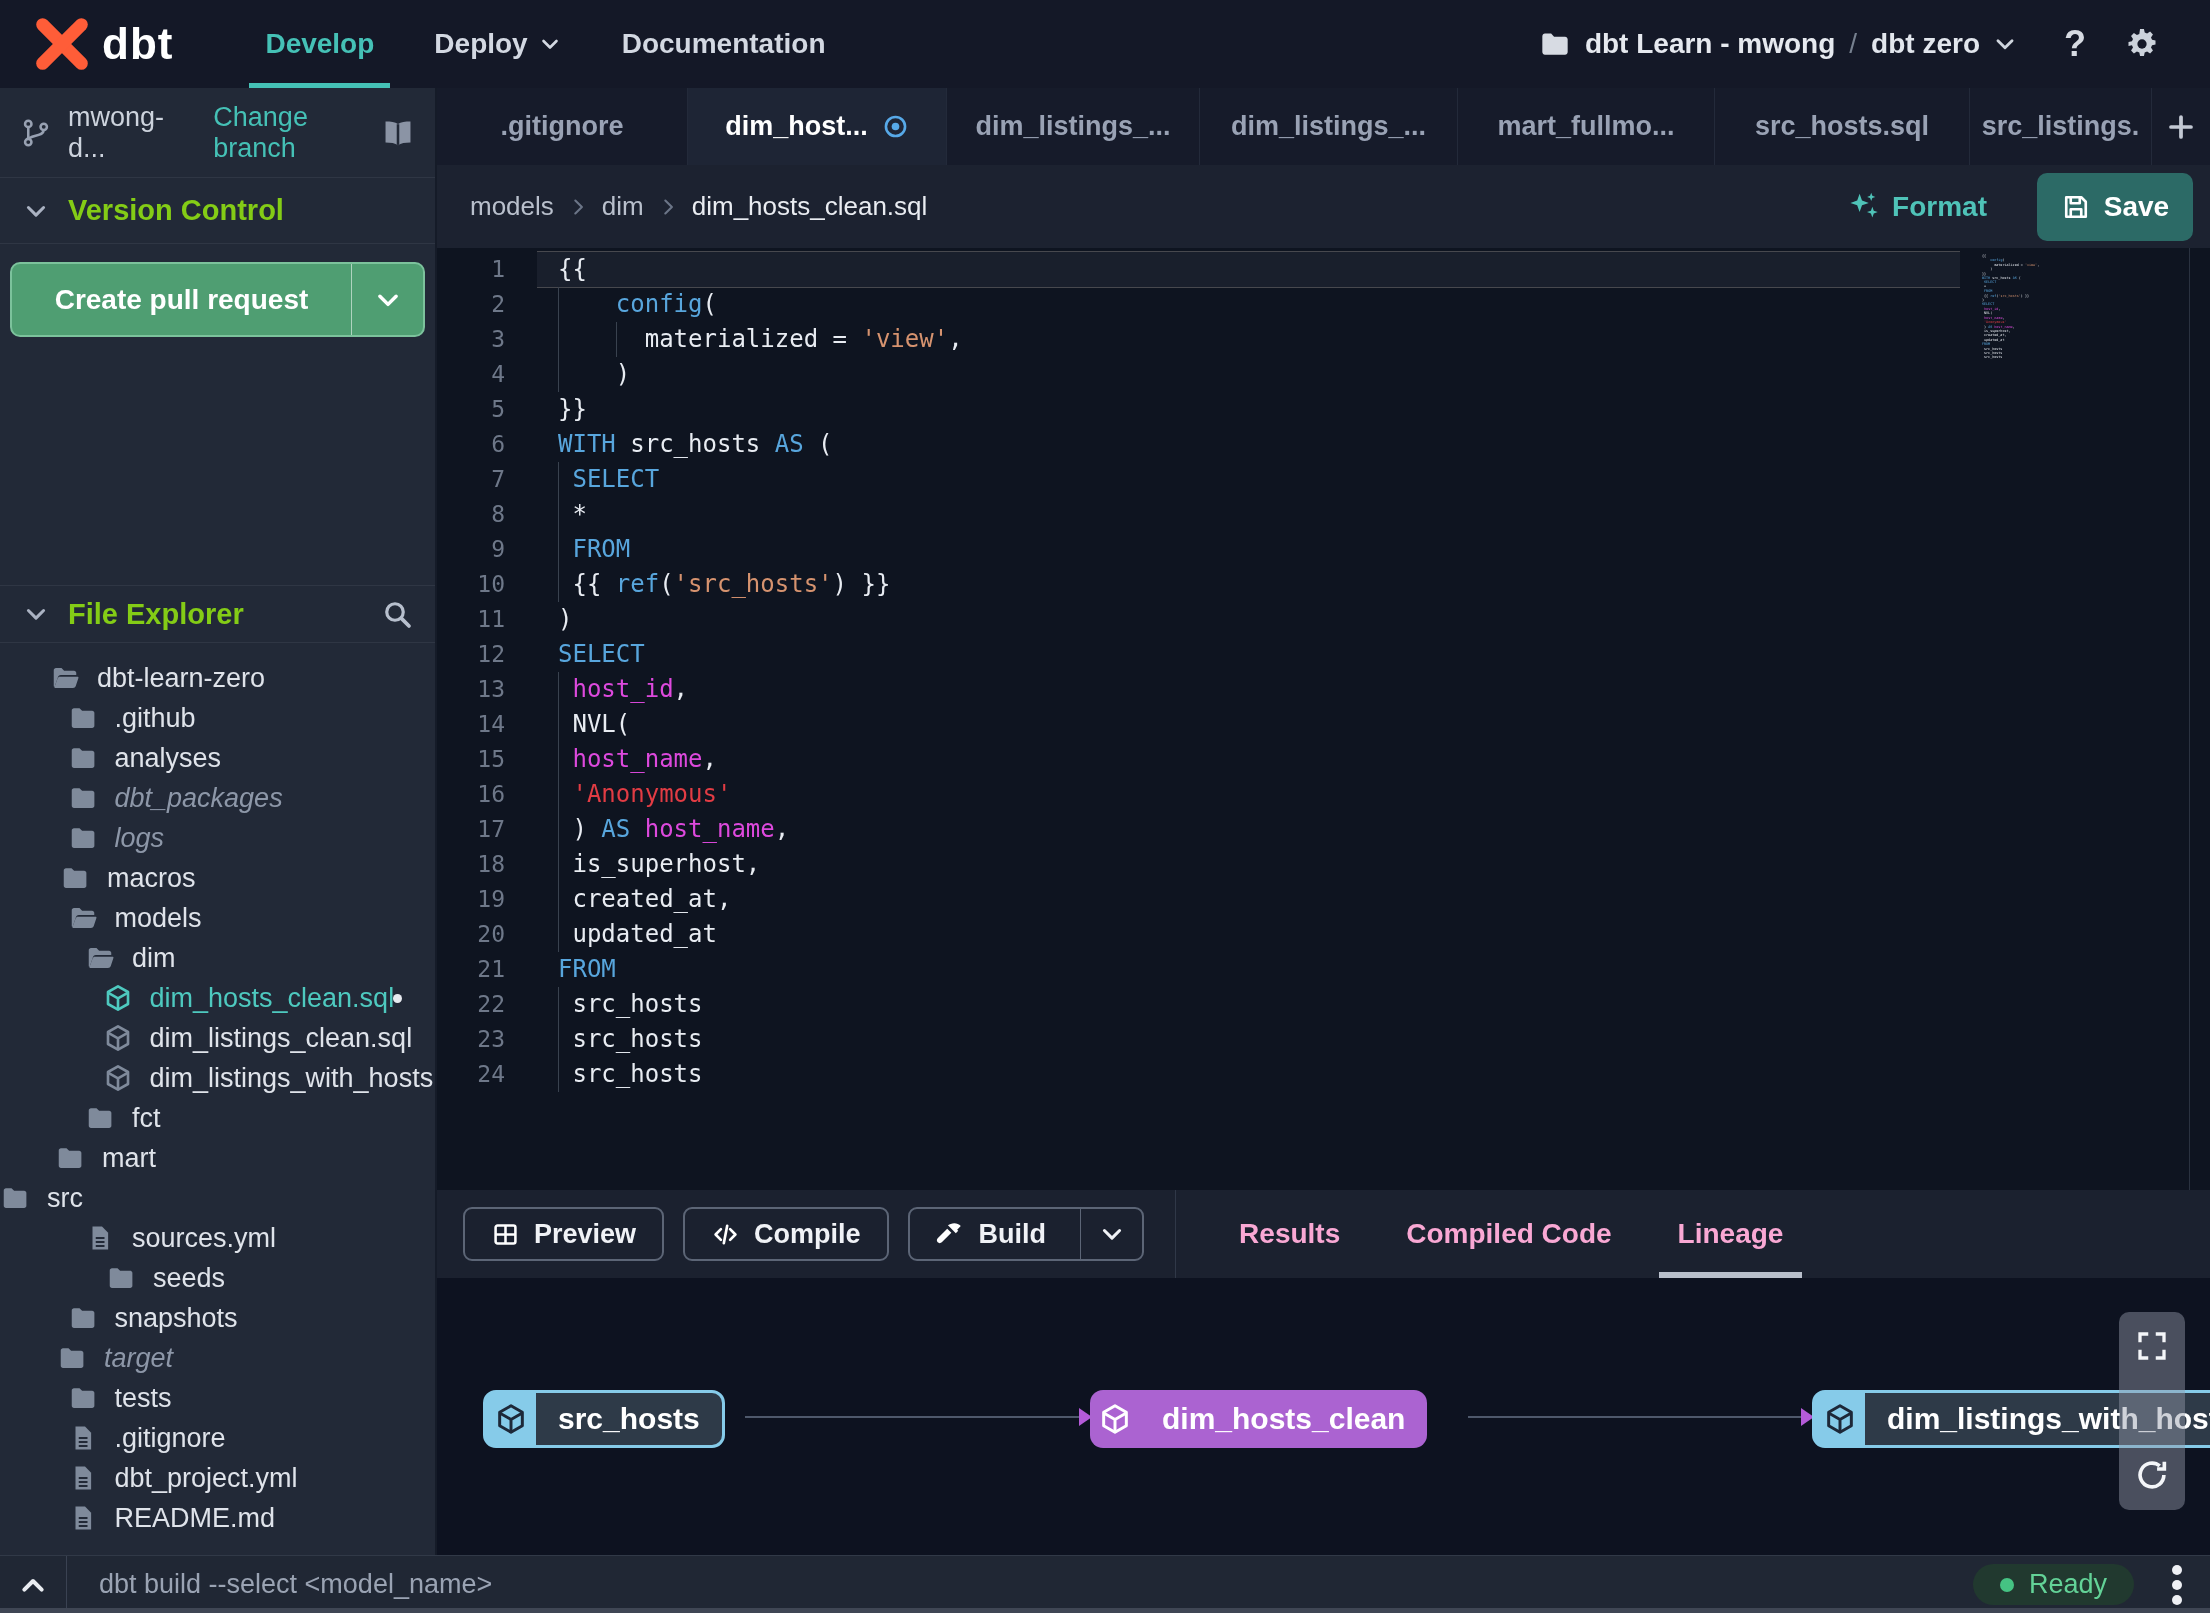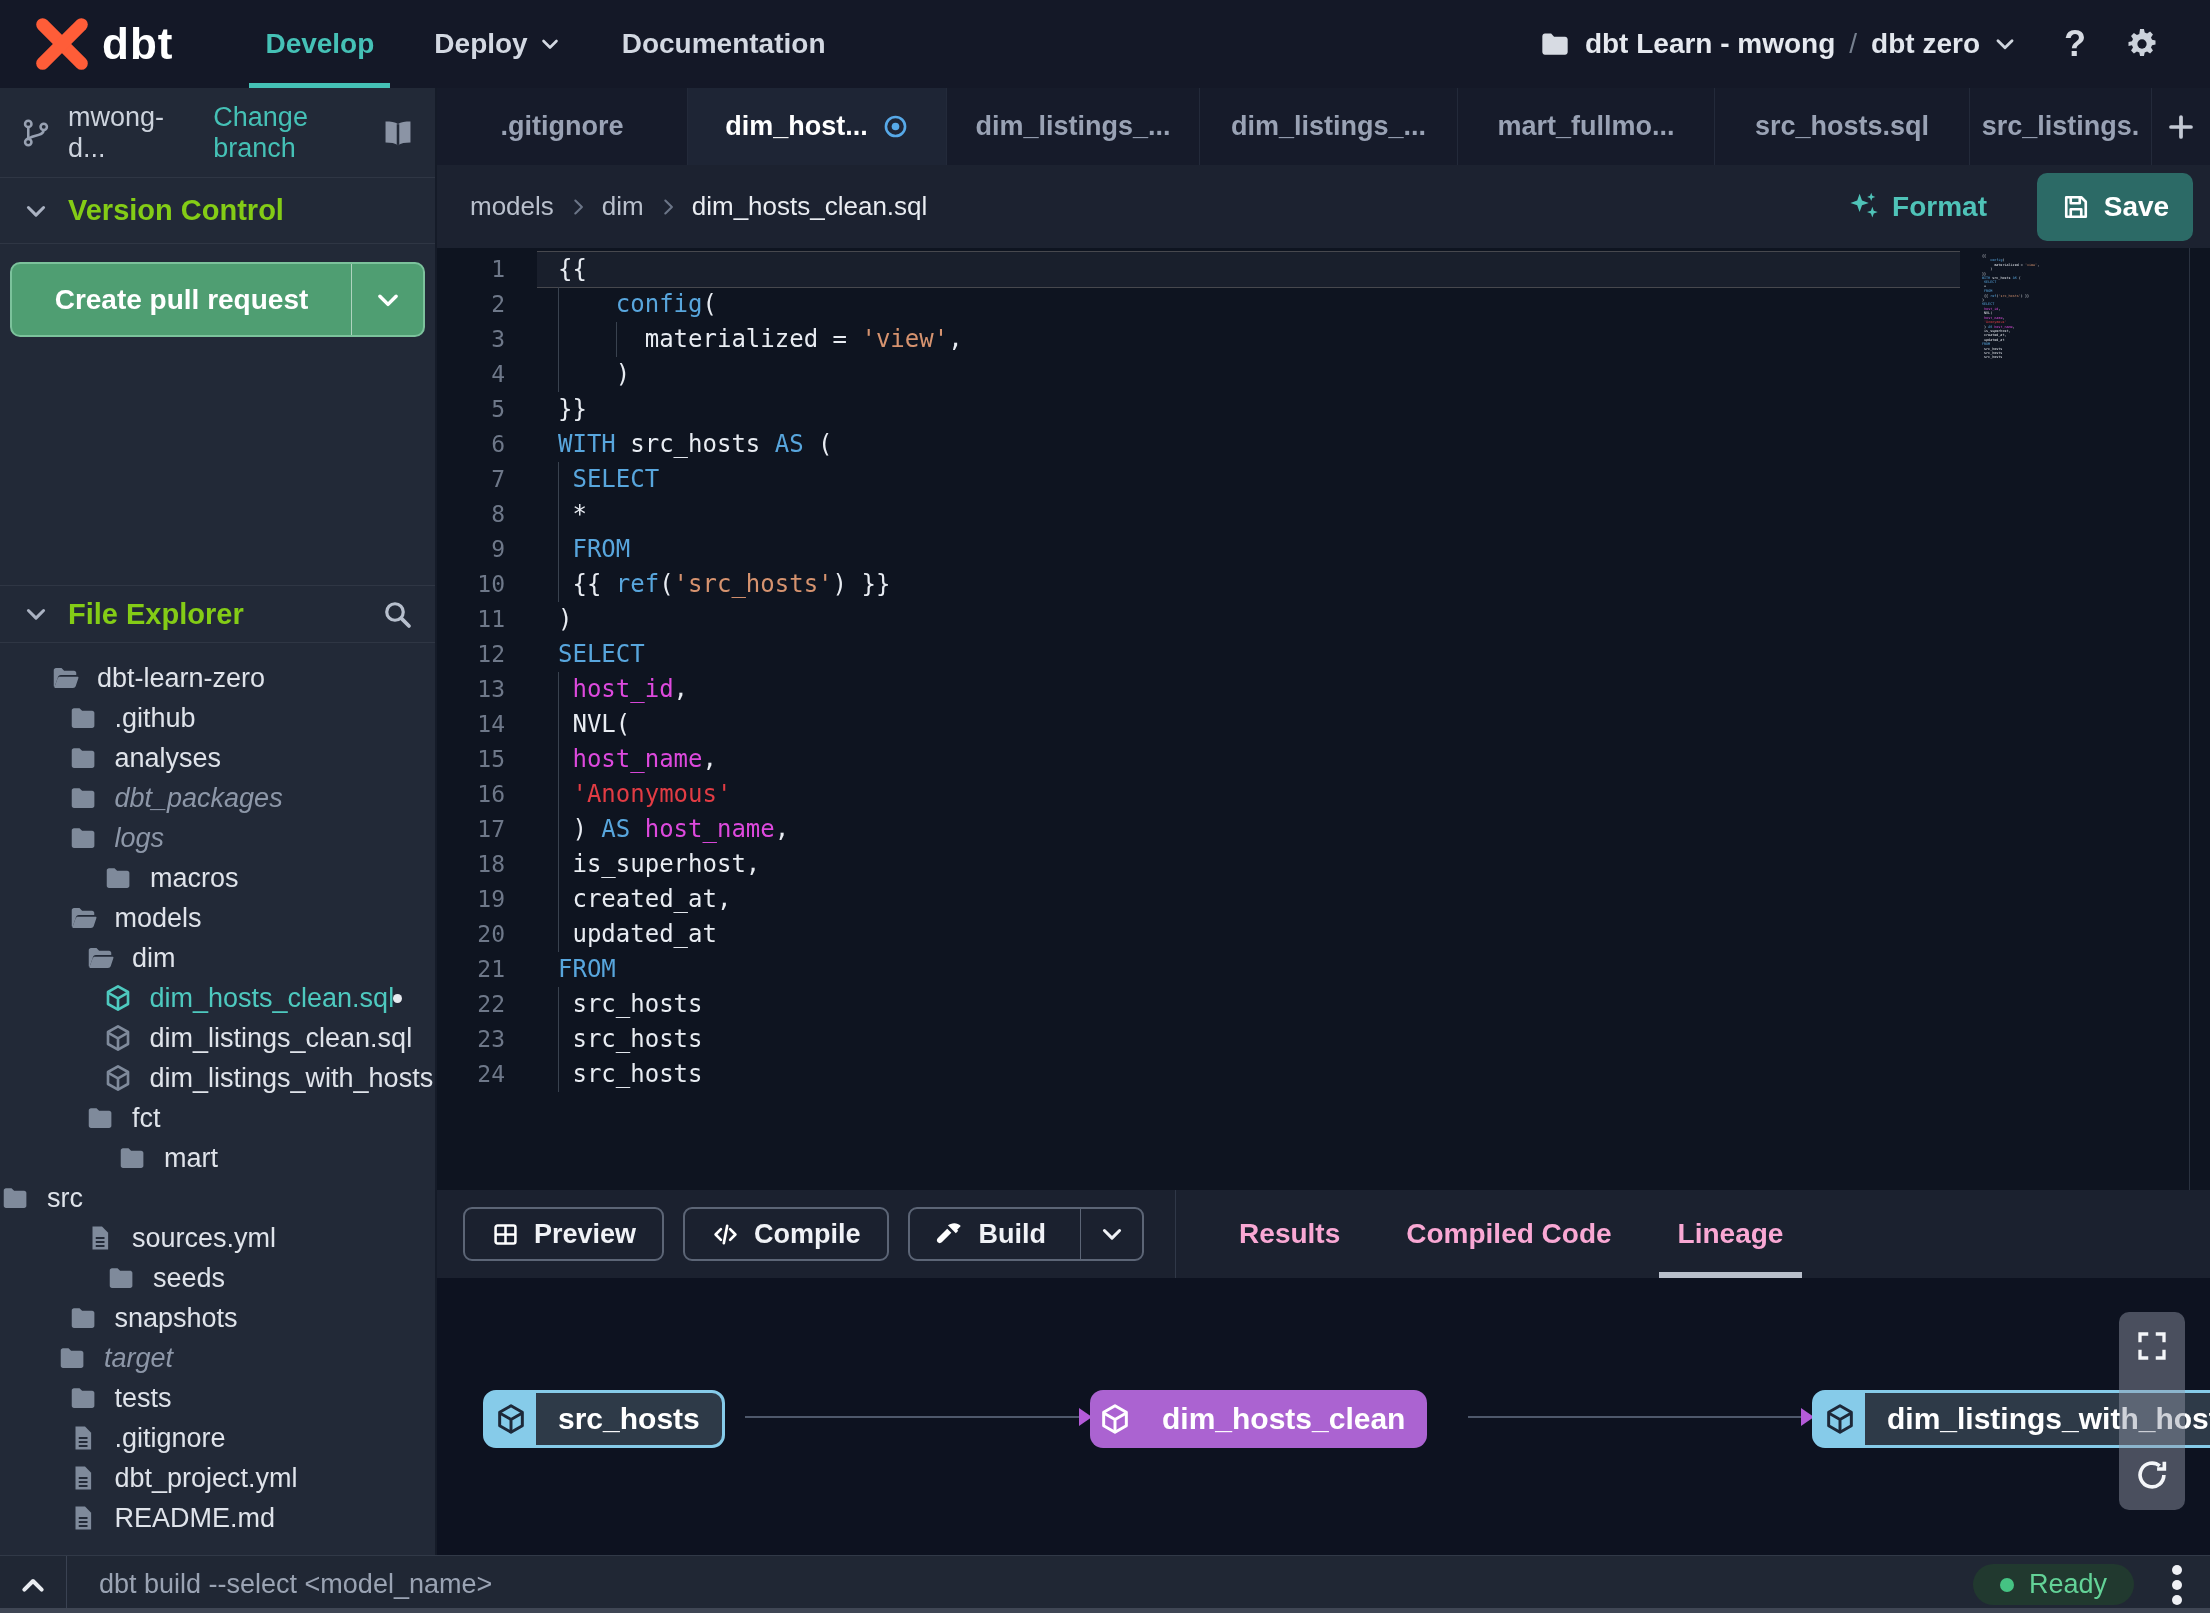--- a/index.html
+++ b/index.html
@@ -266,21 +266,21 @@
           <span class="tree-label dim">dbt_packages</span>
         </div>
         <div class="tree-row" style="padding-left:67.5px">
           <span class="icn tree-icon" style="width:30px;height:30px">
             <svg viewBox="0 0 24 24">
               <path d="M3 5.9c0-1 .8-1.8 1.8-1.8h4.4l2.1 2.1h8c1 0 1.8.8 1.8 1.8v10.2c0 1-.8 1.8-1.8 1.8H4.8c-1 0-1.8-.8-1.8-1.8z" fill="currentColor"></path>
             </svg>
           </span>
           <span class="tree-label dim">logs</span>
         </div>
-        <div class="tree-row" style="padding-left:103px">
+        <div class="tree-row" style="padding-left:60px">
           <span class="icn tree-icon" style="width:30px;height:30px">
             <svg viewBox="0 0 24 24">
               <path d="M3 5.9c0-1 .8-1.8 1.8-1.8h4.4l2.1 2.1h8c1 0 1.8.8 1.8 1.8v10.2c0 1-.8 1.8-1.8 1.8H4.8c-1 0-1.8-.8-1.8-1.8z" fill="currentColor"></path>
             </svg>
           </span>
           <span class="tree-label">macros</span>
         </div>
         <div class="tree-row" style="padding-left:67.5px">
           <span class="icn tree-icon" style="width:30px;height:30px">
             <svg viewBox="0 0 24 24">
@@ -328,21 +328,21 @@
           <span class="tree-label">dim_listings_with_hosts...</span>
         </div>
         <div class="tree-row" style="padding-left:85px">
           <span class="icn tree-icon" style="width:30px;height:30px">
             <svg viewBox="0 0 24 24">
               <path d="M3 5.9c0-1 .8-1.8 1.8-1.8h4.4l2.1 2.1h8c1 0 1.8.8 1.8 1.8v10.2c0 1-.8 1.8-1.8 1.8H4.8c-1 0-1.8-.8-1.8-1.8z" fill="currentColor"></path>
             </svg>
           </span>
           <span class="tree-label">fct</span>
         </div>
-        <div class="tree-row" style="padding-left:117px">
+        <div class="tree-row" style="padding-left:55px">
           <span class="icn tree-icon" style="width:30px;height:30px">
             <svg viewBox="0 0 24 24">
               <path d="M3 5.9c0-1 .8-1.8 1.8-1.8h4.4l2.1 2.1h8c1 0 1.8.8 1.8 1.8v10.2c0 1-.8 1.8-1.8 1.8H4.8c-1 0-1.8-.8-1.8-1.8z" fill="currentColor"></path>
             </svg>
           </span>
           <span class="tree-label">mart</span>
         </div>
         <div class="tree-row" style="">
           <span class="icn tree-icon" style="width:30px;height:30px">
             <svg viewBox="0 0 24 24">

